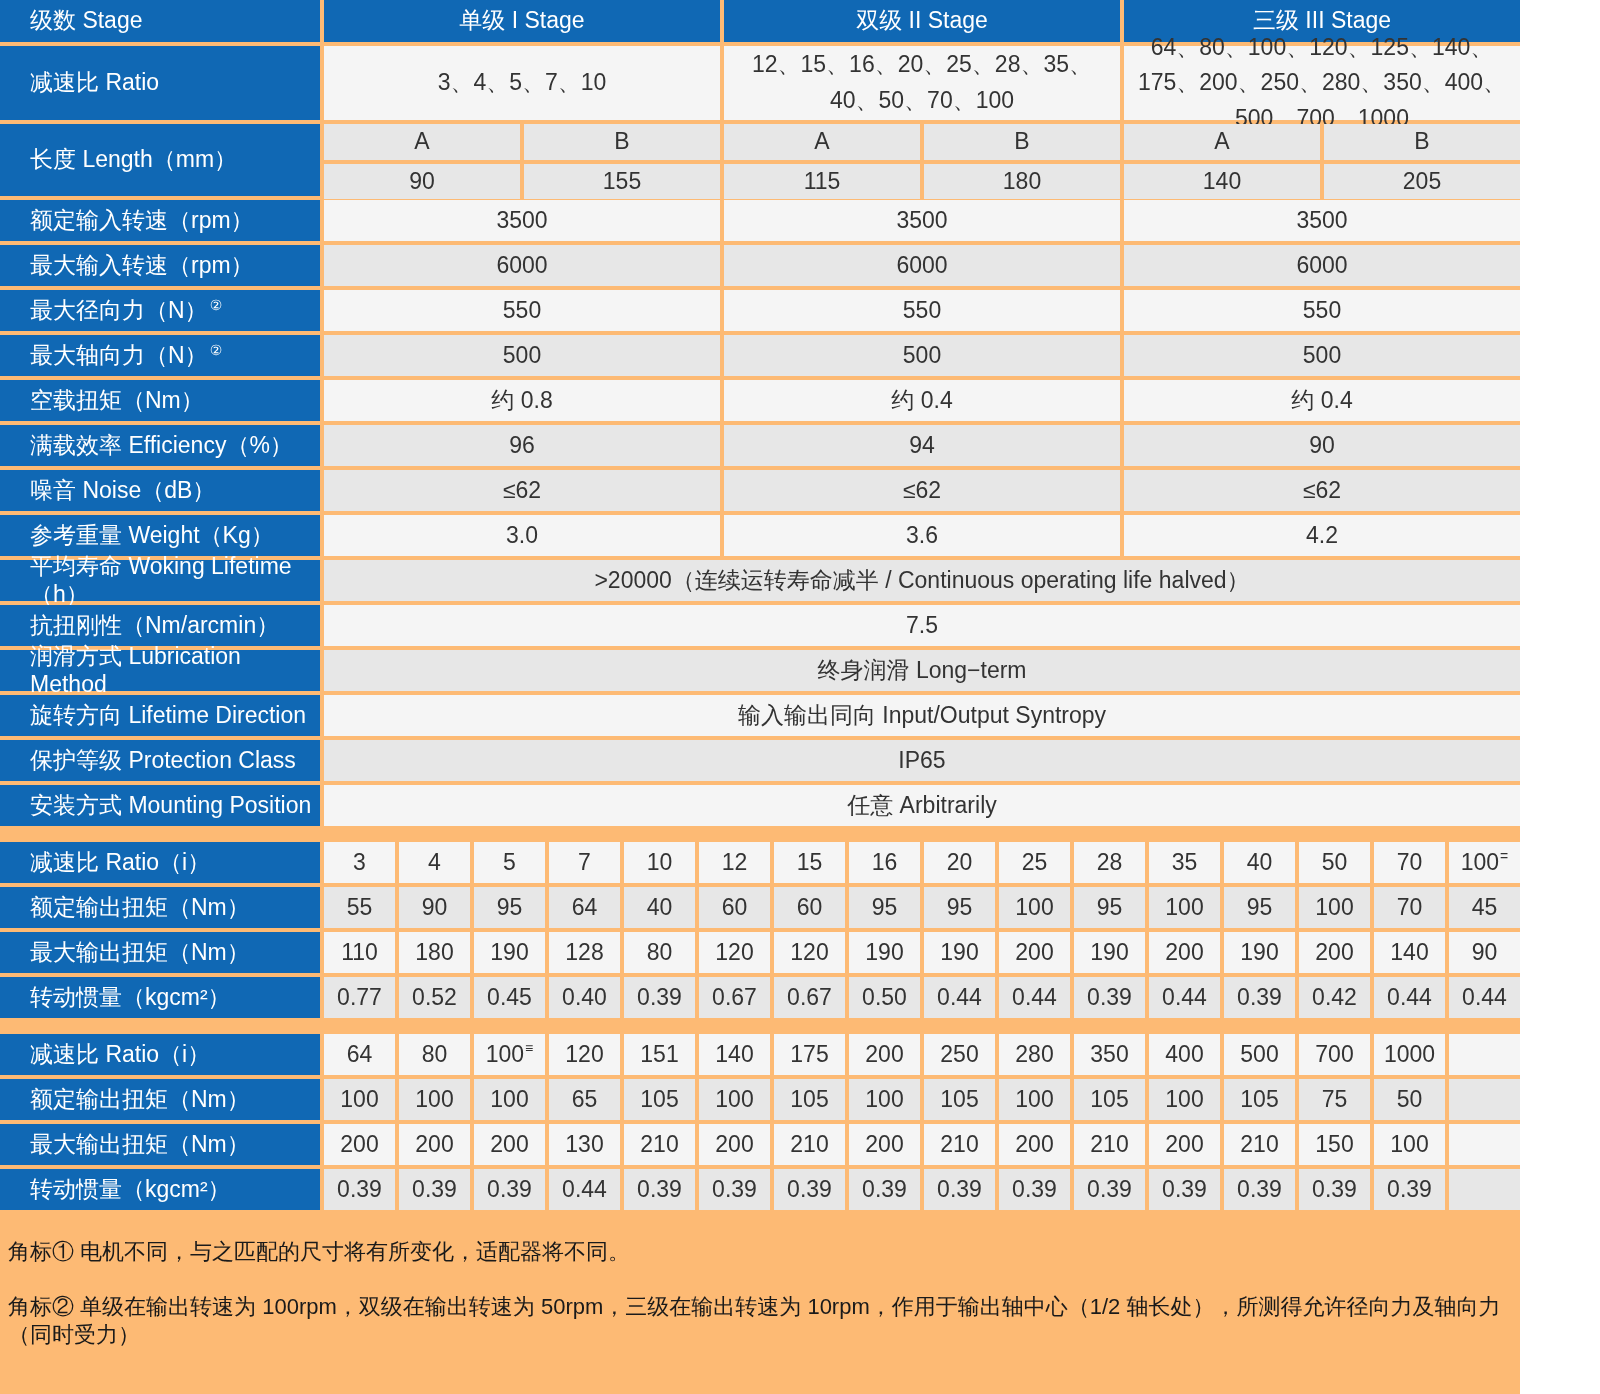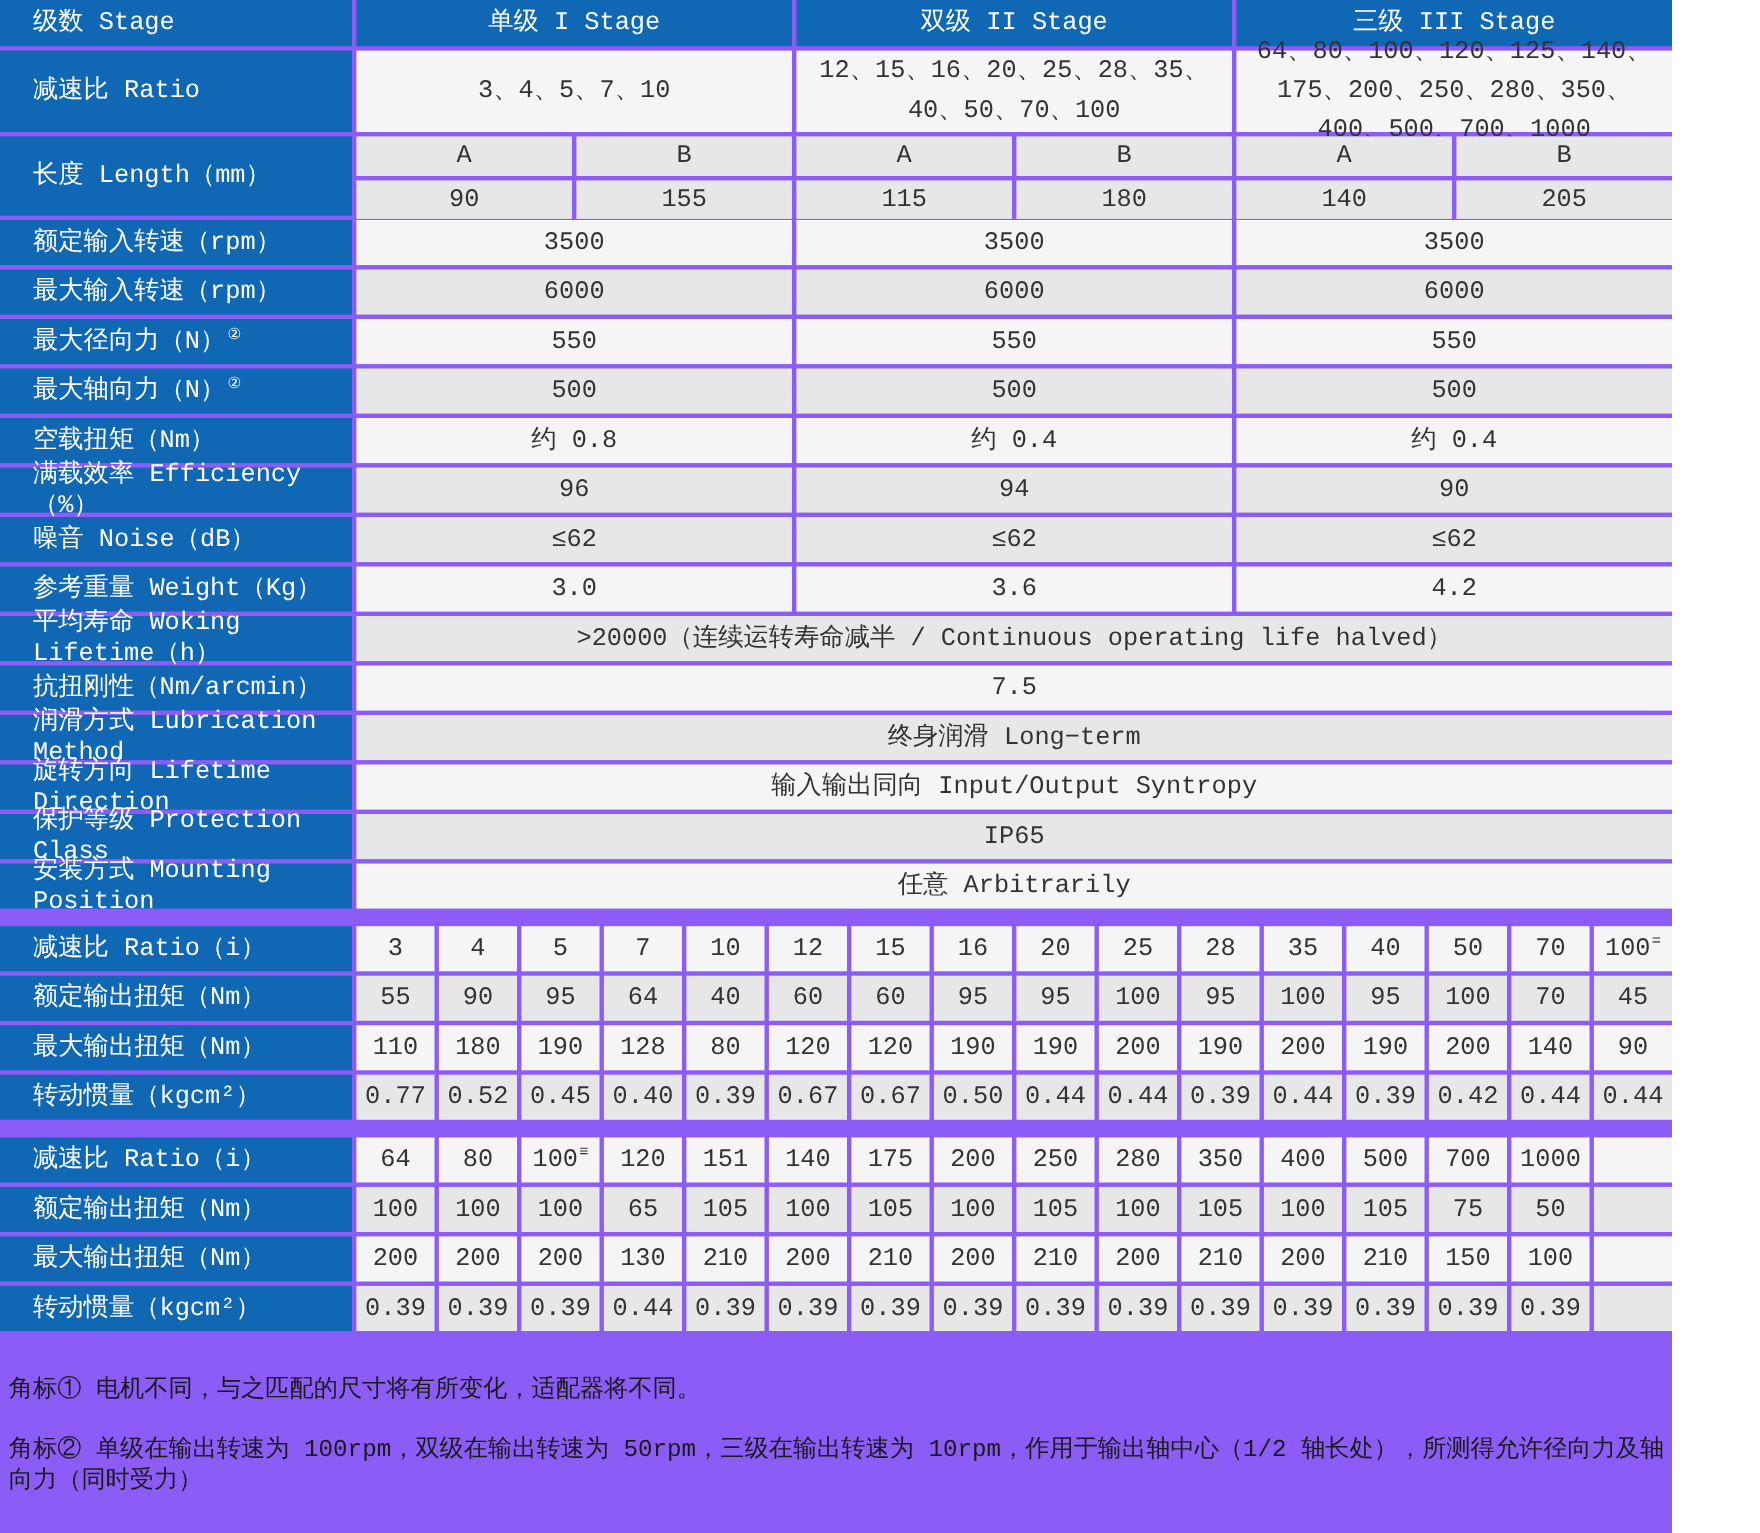--- a/index.html
+++ b/index.html
@@ -3,22 +3,22 @@
 <meta charset="utf-8">
 <style>
   :root{
     --blue:#1068b4;
     --light:#f5f5f5;
     --dark:#e7e7e7;
     --ink:#333;
   }
   html,body{margin:0;padding:0;background:#fff;}
   .sheet{
-    width:1520px;height:1394px;background:#8b5cf6;box-sizing:border-box;
-    font-family:Liberation Mono, monospace;color:var(--ink);
+    width:1520px;height:1394px;background:#fdba74;box-sizing:border-box;
+    font-family:Liberation Sans, sans-serif;color:var(--ink);
     overflow:hidden;
   }
   .row{display:flex;gap:4px;margin-bottom:4px;}
   .h42{height:42px;}
   .h41{height:41px;justify-content:flex-end;}
   .hratio{height:74px;}
   .hlen{height:72px;}
   .label{
     width:320px;flex:0 0 320px;background:var(--blue);color:#fff;
     display:flex;align-items:center;padding-left:30px;box-sizing:border-box;
@@ -38,21 +38,21 @@
   .len-grid{
     flex:1;display:grid;grid-template-columns:repeat(6,1fr);
     grid-template-rows:1fr 1fr;gap:4px;min-width:0;
   }
   .len-grid .cell{padding:0;}
   .rt-cells{
     flex:1;display:grid;grid-template-columns:repeat(16,1fr);gap:4px;min-width:0;
   }
   .rt-cells .cell{padding:0;font-size:23px;}
   .tgap{height:12px;}
-  .footnotes{margin-top:40px;padding-left:8px;font-size:22px;color:#1a1a1a;}
+  .footnotes{margin-top:28px;padding-left:8px;font-size:22px;color:#1a1a1a;}
   .footnotes p{margin:0 0 26px 0;line-height:1.3;}
 </style>
 </head>
 <body>
 
 <div class="sheet">
 
   <section>
 
     <div class="row h42">

